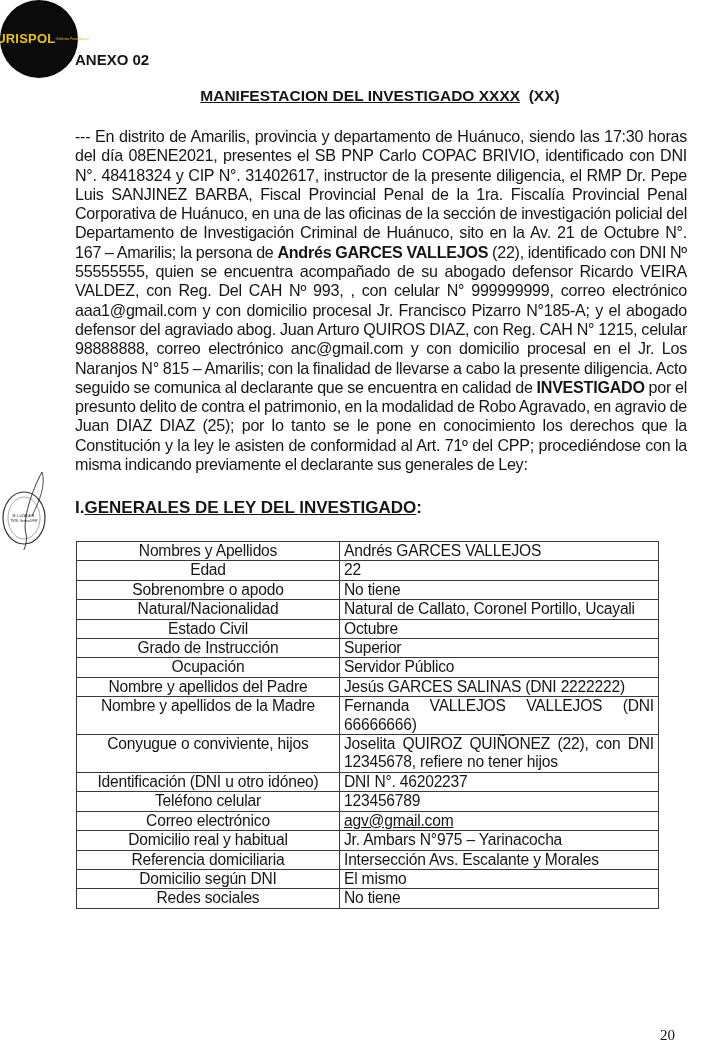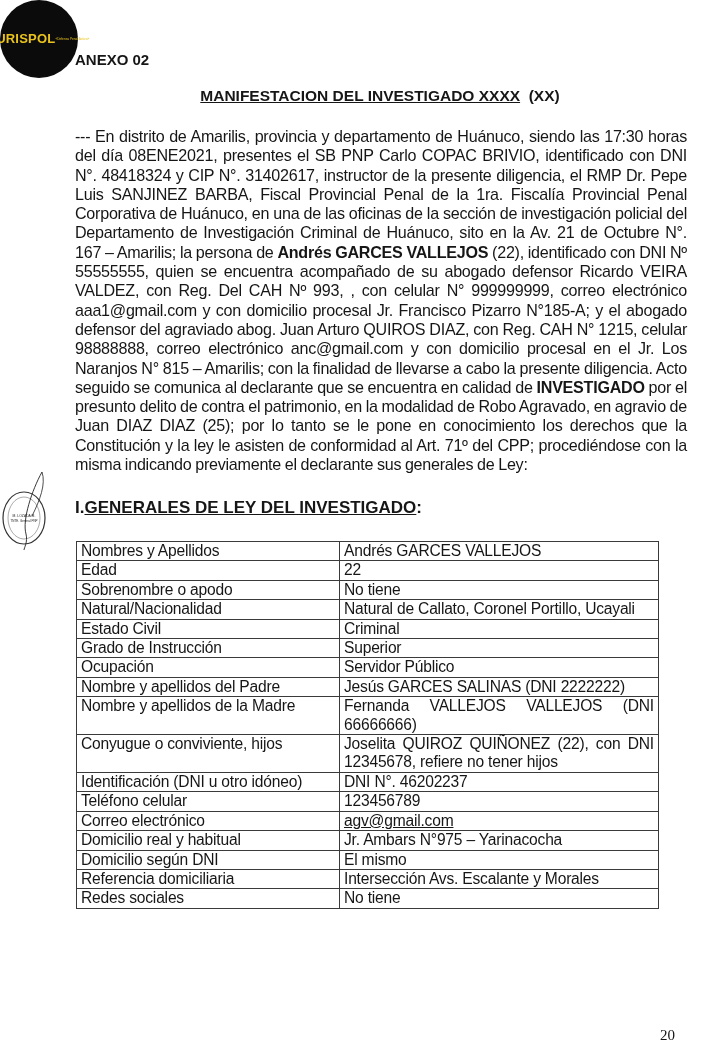--- a/index.html
+++ b/index.html
@@ -14,21 +14,21 @@
   .title .u { text-decoration: underline; margin-top: 48px; }
   .para { position: absolute; left: 75px; width: 612px; top: 127px; font-size: 16.1px; line-height: 19.3px;
           text-align: justify; letter-spacing: -0.25px; word-spacing: -0.5px; }
   .para b { font-weight: bold; }
   .para .link { }
   .section { position: absolute; left: 75px; top: 498px; font-size: 17px; font-weight: bold; }
   .section .u { text-decoration: underline; margin-top: 16px; }
   .stamp { position: absolute; left: 2px; top: 470px; width: 60px; height: 80px; }
   table.gen { position: absolute; left: 76px; top: 541px; width: 583px; border-collapse: collapse;
               font-size: 15.6px; letter-spacing: -0.2px; }
-  table.gen td { border: 1.3px solid #3a3a3a; padding: 0 4px; line-height: 18.4px; vertical-align: top; }
+  table.gen td { border: 1.3px solid #3a3a3a; padding: 0 4px; line-height: 18.4px; vertical-align: top; text-align: center; }
   table.gen td.k { width: 254px; }
   table.gen td.v { text-align: justify; }
   table.gen td .link { text-decoration: underline; }
   .pagenum { position: absolute; left: 660px; top: 1027px; font-family: "Liberation Serif", serif; font-size: 15px; }
 </style>
 </head>
 <body>
 
 <div class="logo">
   <span class="logo-name">JURISPOL</span>
@@ -70,21 +70,21 @@
       <tr>
         <td class="k">Sobrenombre o apodo</td>
         <td class="v">No tiene</td>
       </tr>
       <tr>
         <td class="k">Natural/Nacionalidad</td>
         <td class="v">Natural de Callato, Coronel Portillo, Ucayali</td>
       </tr>
       <tr>
         <td class="k">Estado Civil</td>
-        <td class="v">Criminal</td>
+        <td class="v">Octubre</td>
       </tr>
       <tr>
         <td class="k">Grado de Instrucción</td>
         <td class="v">Superior</td>
       </tr>
       <tr>
         <td class="k">Ocupación</td>
         <td class="v">Servidor Público</td>
       </tr>
       <tr>
@@ -109,26 +109,26 @@
       </tr>
       <tr>
         <td class="k">Correo electrónico</td>
         <td class="v"><span class="link">agv@gmail.com</span></td>
       </tr>
       <tr>
         <td class="k">Domicilio real y habitual</td>
         <td class="v">Jr. Ambars N°975 – Yarinacocha</td>
       </tr>
       <tr>
+        <td class="k">Referencia domiciliaria</td>
+        <td class="v">Intersección Avs. Escalante y Morales</td>
+      </tr>
+      <tr>
         <td class="k">Domicilio según DNI</td>
         <td class="v">El mismo</td>
-      </tr>
-      <tr>
-        <td class="k">Referencia domiciliaria</td>
-        <td class="v">Intersección Avs. Escalante y Morales</td>
       </tr>
       <tr>
         <td class="k">Redes sociales</td>
         <td class="v">No tiene</td>
       </tr>
     </tbody>
 </table>
 
 <div class="pagenum">20</div>
 

